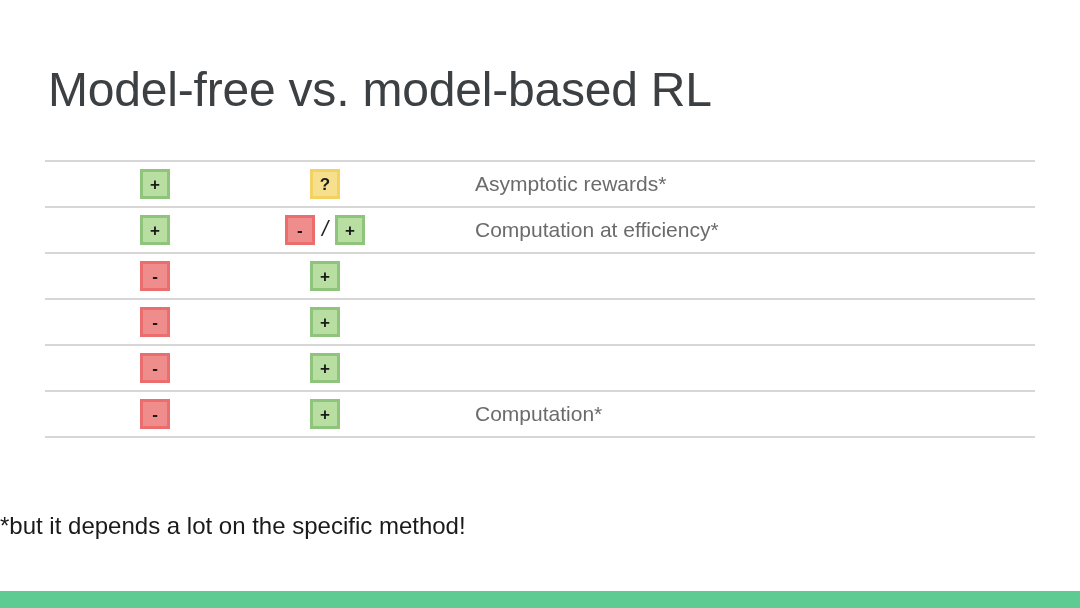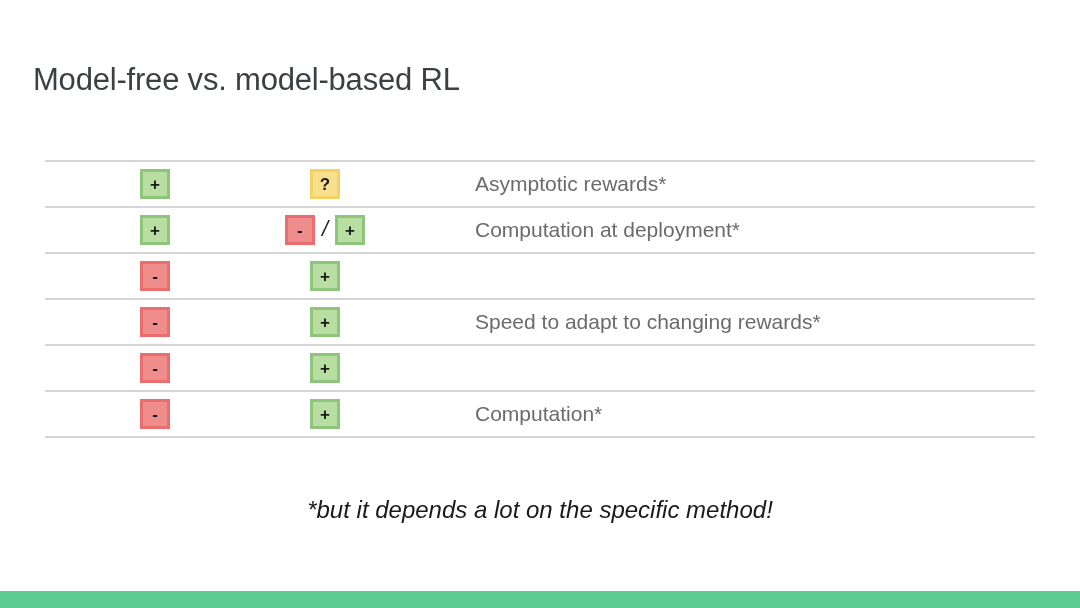--- a/index.html
+++ b/index.html
@@ -11,23 +11,23 @@
     height: 608px;
     background: #ffffff;
     font-family: "Liberation Sans", sans-serif;
     overflow: hidden;
     position: relative;
   }
 
   
   .slide-title {
     position: absolute;
-    left: 33px;
+    left: 48px;
     top: 62px;
-    font-size: 31px;
+    font-size: 48px;
     font-weight: 400;
     color: #3c4043;
     letter-spacing: -0.2px;
     white-space: nowrap;
   }
 
   
   .compare-table {
     position: absolute;
     left: 45px;
@@ -119,25 +119,23 @@
     font-style: italic;
     font-weight: 400;
     transform: translateY(-1px);
   }
 
   
   .footnote {
     position: absolute;
     left: 0;
     right: 0;
-    top: 496px;
-    text-align: center;
+    top: 512px;
     font-size: 24px;
     color: #1a1a1a;
-    font-style: italic;
   }
 
   
   .accent-bar {
     position: absolute;
     left: 0;
     bottom: 0;
     width: 1080px;
     height: 17px;
     background: #5ecb92;
@@ -165,40 +163,39 @@
       <div class="rule"></div>
       <div class="row">
         <div class="cell free">
           <span class="badge plus">+</span>
         </div>
         <div class="cell based">
           <span class="badge minus">-</span>
           <span class="badge-sep">/</span>
           <span class="badge plus">+</span>
         </div>
-        <div class="cell-label">Computation at deployment*</div>
-      </div>
-      <div class="rule"></div>
-      <div class="row">
-        <div class="cell free">
-          <span class="badge minus">-</span>
-        </div>
-        <div class="cell based">
-          <span class="badge plus">+</span>
-        </div>
-      </div>
-      <div class="rule"></div>
-      <div class="row">
-        <div class="cell free">
-          <span class="badge minus">-</span>
-        </div>
-        <div class="cell based">
-          <span class="badge plus">+</span>
-        </div>
-        <div class="cell-label">Speed to adapt to changing rewards*</div>
+        <div class="cell-label">Computation at efficiency*</div>
+      </div>
+      <div class="rule"></div>
+      <div class="row">
+        <div class="cell free">
+          <span class="badge minus">-</span>
+        </div>
+        <div class="cell based">
+          <span class="badge plus">+</span>
+        </div>
+      </div>
+      <div class="rule"></div>
+      <div class="row">
+        <div class="cell free">
+          <span class="badge minus">-</span>
+        </div>
+        <div class="cell based">
+          <span class="badge plus">+</span>
+        </div>
       </div>
       <div class="rule"></div>
       <div class="row">
         <div class="cell free">
           <span class="badge minus">-</span>
         </div>
         <div class="cell based">
           <span class="badge plus">+</span>
         </div>
       </div>

